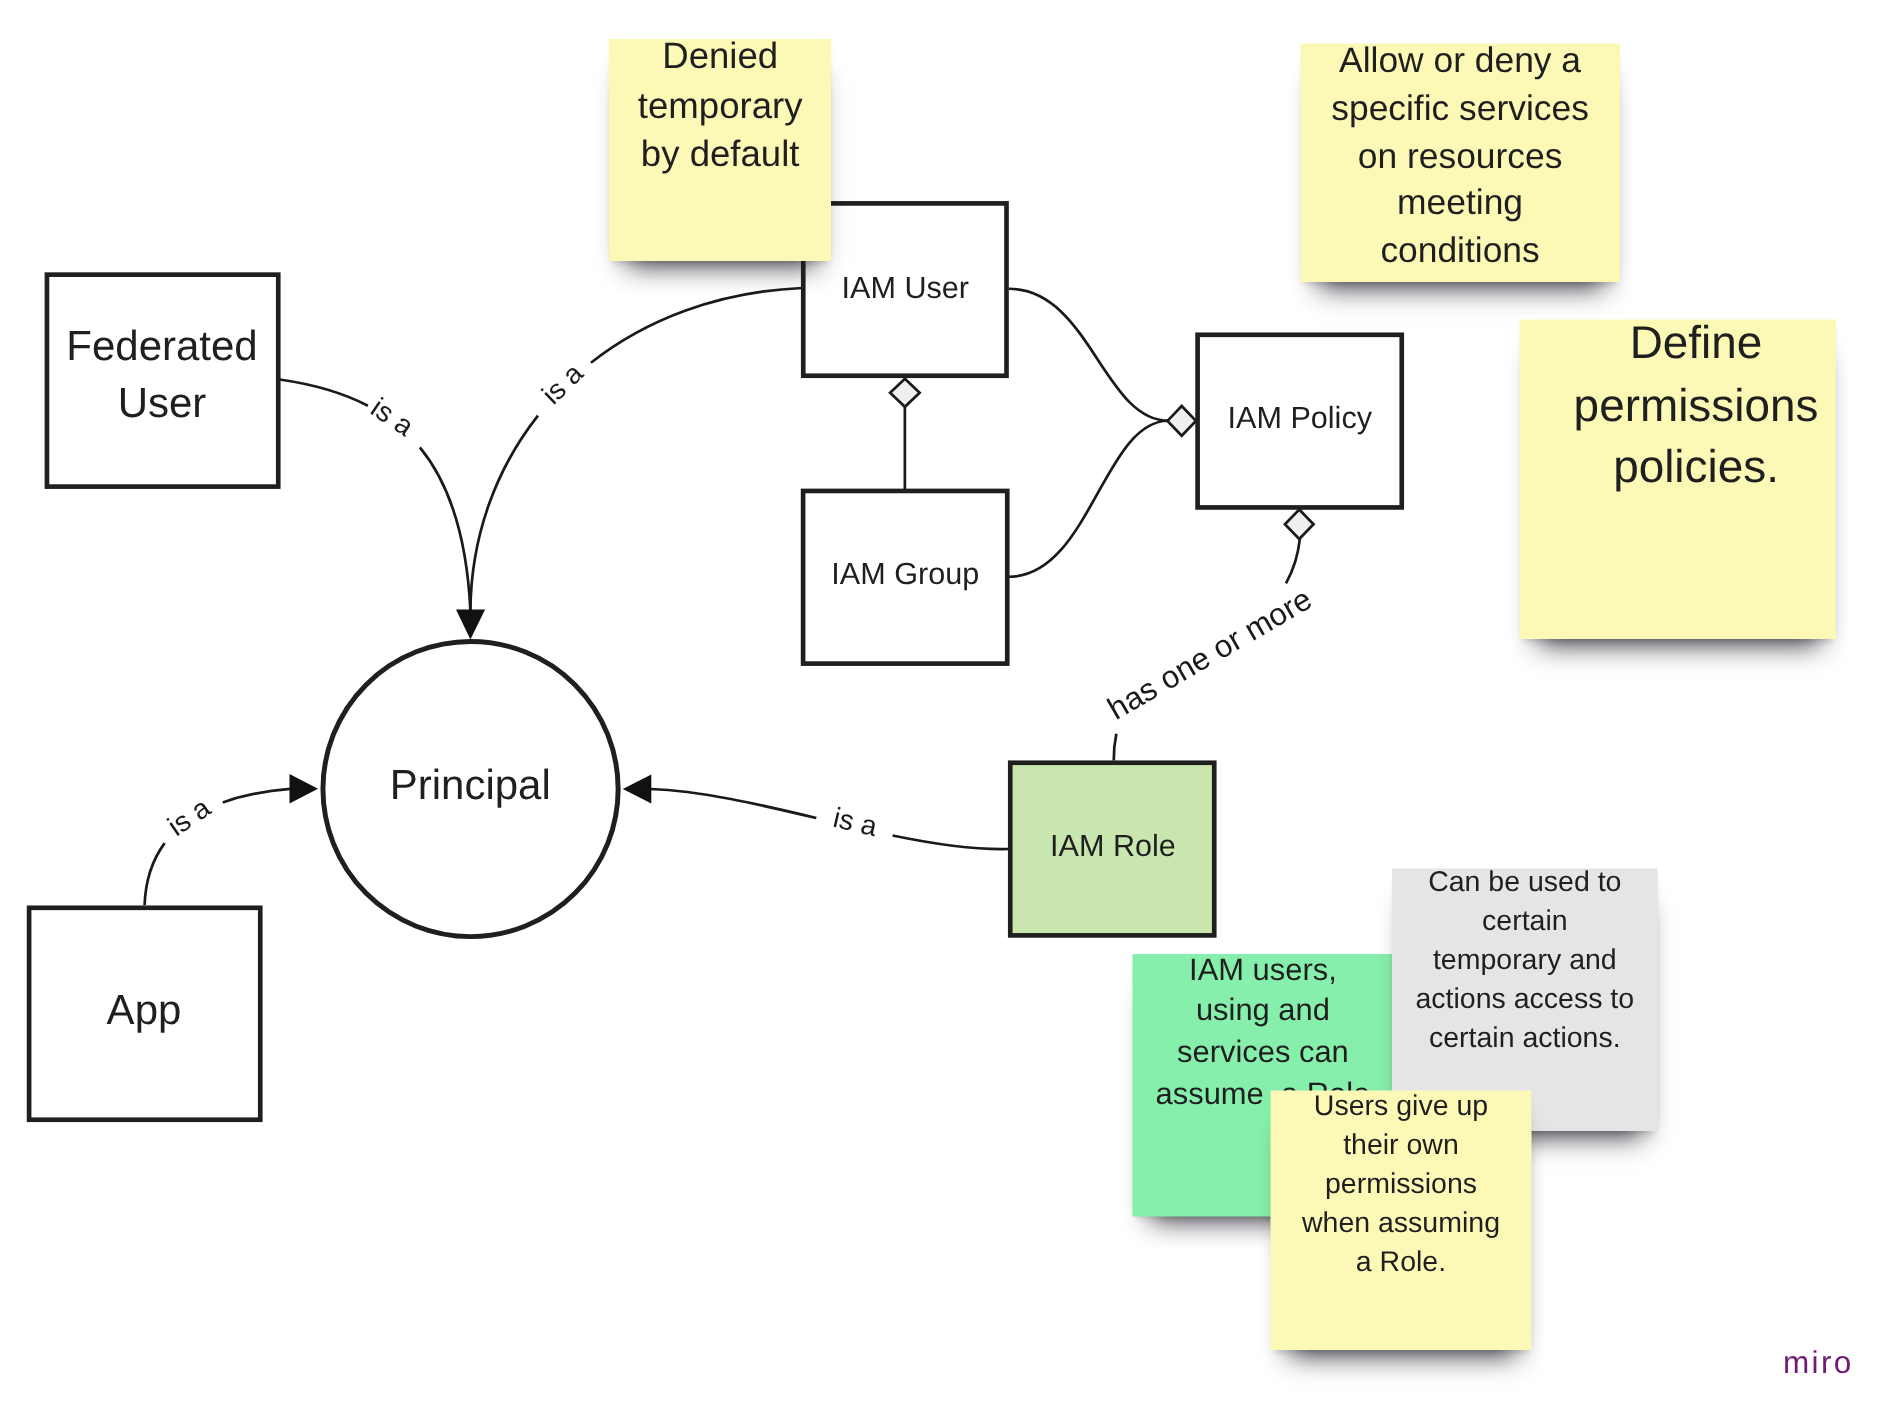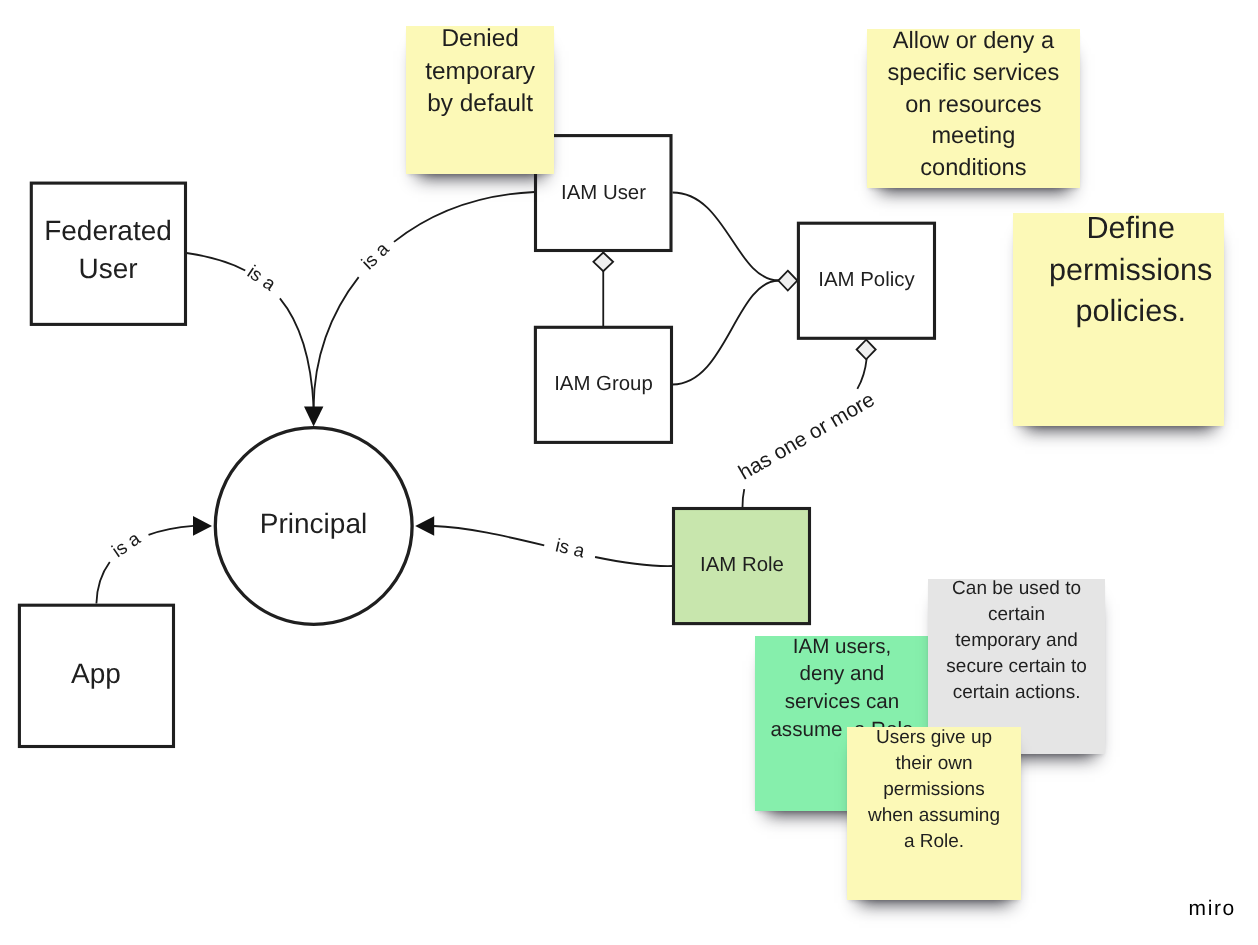--- a/index.html
+++ b/index.html
@@ -33,21 +33,21 @@
     align-items: flex-start;
     justify-content: center;
     text-align: center;
     color: #1f1f1f;
     font-family: "Liberation Sans", sans-serif;
     box-shadow: 0 3px 4px -2px rgba(30,30,40,0.16), 1px 14px 17px -11px rgba(30,30,40,0.92);
   }
   .sticky .txt { width: 100%; padding: 0 4px; box-sizing: border-box; white-space: pre-wrap; transform: translateY(var(--dy, 0px)); }
   .watermark {
     position: absolute;
-    color: #000000;
+    color: #701a75;
     font-family: "Liberation Sans", sans-serif;
     font-size: 21px;
     letter-spacing: 1.6px;
   }
 </style>
 </head>
 <body>
 
 <div id="board">
 
@@ -131,25 +131,25 @@
 
   <div class="sticky" style="left: 867.2px; top: 29.1px; width: 212.4px; height: 159px; font-size: 23.6px; line-height: 31.8px; --dy: -3.2px; z-index: 3; background: rgb(252, 249, 183);">
     <div class="txt"><div class="sticky-line">Allow or deny a</div><div class="sticky-line">specific services</div><div class="sticky-line">on resources</div><div class="sticky-line">meeting</div><div class="sticky-line">conditions</div></div>
   </div>
 
   <div class="sticky" style="left: 1013.2px; top: 213.3px; width: 211px; height: 212.5px; font-size: 30.6px; line-height: 41.4px; --dy: -4.6px; z-index: 4; background: rgb(252, 249, 183); padding-left: 24px;">
     <div class="txt"><div class="sticky-line">Define</div><div class="sticky-line">permissions</div><div class="sticky-line">policies.</div></div>
   </div>
 
   <div class="sticky" style="left: 754.8px; top: 597.5px; width: 174.3px; height: 175.3px; font-size: 20.6px; line-height: 27.9px; --dy: -2.7px; z-index: 3; background: #86efac; margin-top: 38px;">
-    <div class="txt"><div class="sticky-line">IAM users,</div><div class="sticky-line">deny and</div><div class="sticky-line">services can</div><div class="sticky-line">assume  a Role</div></div>
+    <div class="txt"><div class="sticky-line">IAM users,</div><div class="sticky-line">using and</div><div class="sticky-line">services can</div><div class="sticky-line">assume  a Role</div></div>
   </div>
 
   <div class="sticky" style="left: 928.3px; top: 578.9px; width: 176.5px; height: 175.1px; font-size: 19px; line-height: 26.1px; --dy: -2.9px; z-index: 4; background: #e5e5e5;">
-    <div class="txt"><div class="sticky-line">Can be used to</div><div class="sticky-line">certain</div><div class="sticky-line">temporary and</div><div class="sticky-line">secure certain to</div><div class="sticky-line">certain actions.</div></div>
+    <div class="txt"><div class="sticky-line">Can be used to</div><div class="sticky-line">certain</div><div class="sticky-line">temporary and</div><div class="sticky-line">actions access to</div><div class="sticky-line">certain actions.</div></div>
   </div>
 
   <div class="sticky" style="left: 847.3px; top: 727px; width: 173.4px; height: 173.4px; font-size: 19px; line-height: 25.9px; --dy: -2px; z-index: 5; background: rgb(252, 249, 183);">
     <div class="txt"><div class="sticky-line">Users give up</div><div class="sticky-line">their own</div><div class="sticky-line">permissions</div><div class="sticky-line">when assuming</div><div class="sticky-line">a Role.</div></div>
   </div>
 
   <div class="watermark" style="left:1188.6px; top:897px;">miro</div>
 
 </div>
 

